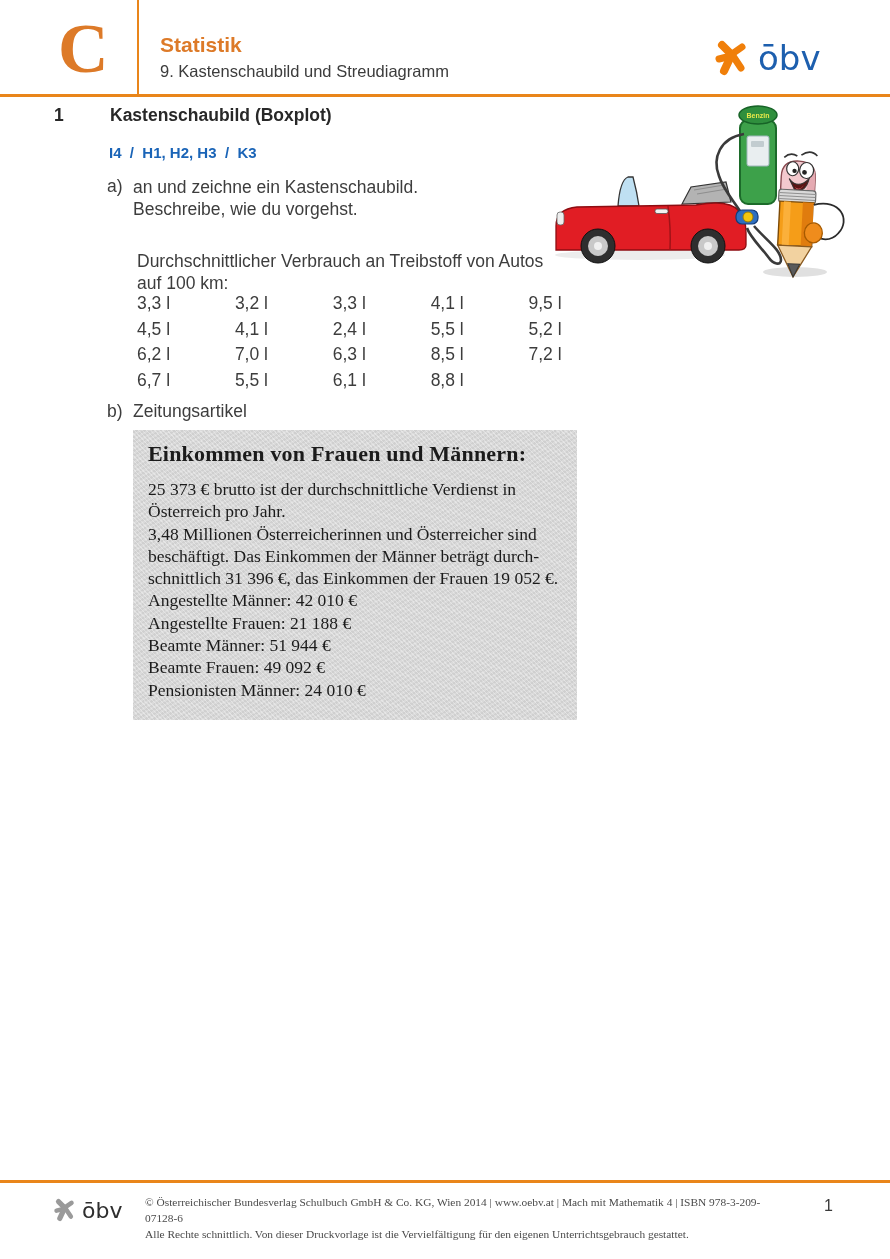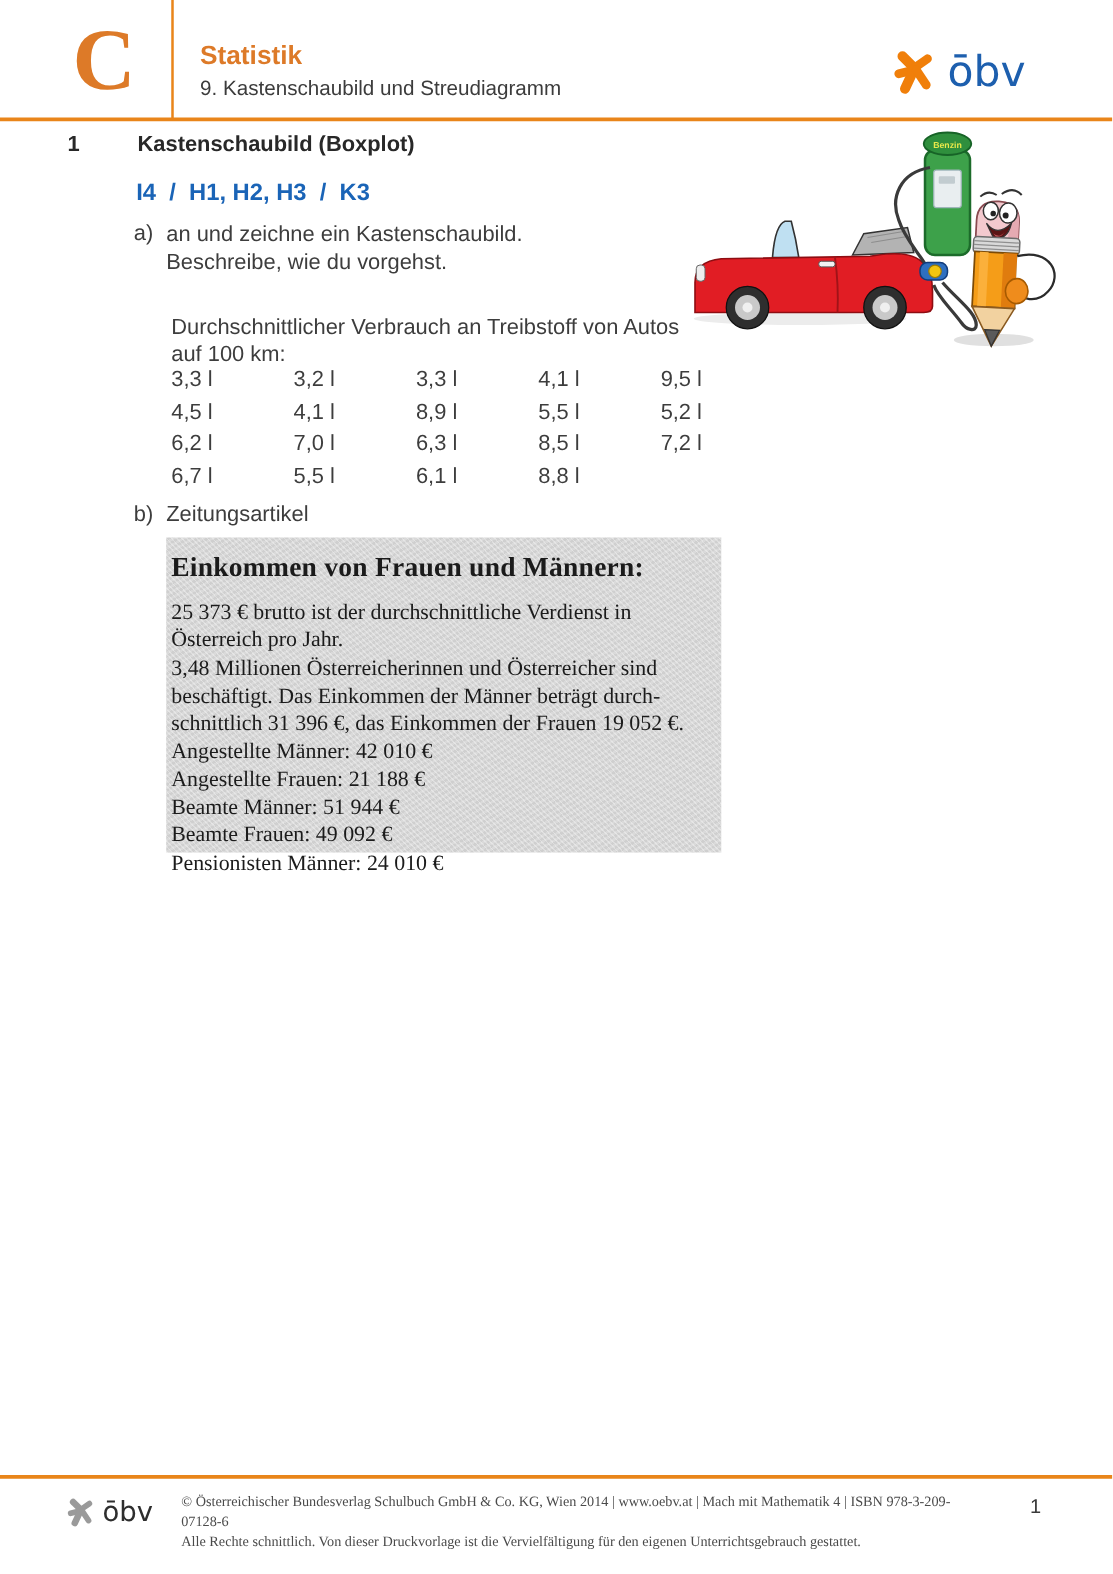--- a/index.html
+++ b/index.html
@@ -29,40 +29,40 @@
     font-family:"DejaVu Sans", sans-serif; font-size:34px; color:#1d5fae;
     letter-spacing:0px; margin-left:6px; line-height:40px;
   }
   .rule-h { position:absolute; left:0; width:890px; height:3px; background:#e9851a; }
   .rule-top { top:94px; }
   .rule-bottom { top:1180px; }
 
   
   .task-number { position:absolute; left:54px; top:105px; font-size:17.5px; font-weight:bold; color:#282828; }
   .task-title  { position:absolute; left:110px; top:105px; font-size:17.5px; font-weight:bold; color:#282828; }
-  .competency  { position:absolute; left:109px; top:144px; font-size:19px; font-weight:bold;
+  .competency  { position:absolute; left:109px; top:144px; font-size:15px; font-weight:bold;
                  color:#1a64b7; white-space:pre; }
   .a-label { position:absolute; left:107px; top:176px; font-size:17.5px; }
   .a-text  { position:absolute; left:133px; top:176px; font-size:17.5px; line-height:22.2px; }
   .data-intro { position:absolute; left:137px; top:250px; font-size:17.5px; line-height:22.2px; }
   .data-table { position:absolute; left:137px; top:293px; font-size:17.5px; }
   .data-row { height:25.5px; }
   .data-cell { display:inline-block; width:93px; }
 
   .b-label { position:absolute; left:107px; top:401px; font-size:17.5px; }
   .b-title { position:absolute; left:133px; top:401px; font-size:17.5px; }
 
   
   .article-box {
-    position:absolute; left:133px; top:430px; width:444px; height:252px;
+    position:absolute; left:133px; top:430px; width:444px; height:290px;
     background-color:#d9d9d9;
     background-image:repeating-linear-gradient(47deg, rgba(255,255,255,0.25) 0 1px, rgba(0,0,0,0.02) 1px 3px),
                      repeating-linear-gradient(-31deg, rgba(255,255,255,0.12) 0 2px, rgba(120,120,120,0.06) 2px 4px);
     font-family:"Liberation Serif", serif; color:#1b1b1b;
-    box-sizing:border-box; padding:11px 14px 0 4px;
+    box-sizing:border-box; padding:11px 14px 0 15px;
   }
   .article-heading { font-size:22px; font-weight:bold; margin-bottom:11px; letter-spacing:0.2px; }
   .article-line { font-size:17.5px; line-height:22.3px; }
 
   
   .footer-logo { position:absolute; left:52px; top:1197px; display:flex; align-items:center; }
   .footer-logo-text { font-family:"DejaVu Sans", sans-serif; font-size:22px; color:#2e2e2e; margin-left:4px; }
   .footer-text {
     position:absolute; left:145px; top:1194px; width:630px;
     font-family:"Liberation Serif", serif; font-size:11.4px; line-height:16px; color:#4a4a4a;
@@ -115,21 +115,21 @@
     <div class="data-row">
       <span class="data-cell">3,3 l</span>
       <span class="data-cell">3,2 l</span>
       <span class="data-cell">3,3 l</span>
       <span class="data-cell">4,1 l</span>
       <span class="data-cell">9,5 l</span>
     </div>
     <div class="data-row">
       <span class="data-cell">4,5 l</span>
       <span class="data-cell">4,1 l</span>
-      <span class="data-cell">8,9 l</span>
+      <span class="data-cell">2,4 l</span>
       <span class="data-cell">5,5 l</span>
       <span class="data-cell">5,2 l</span>
     </div>
     <div class="data-row">
       <span class="data-cell">6,2 l</span>
       <span class="data-cell">7,0 l</span>
       <span class="data-cell">6,3 l</span>
       <span class="data-cell">8,5 l</span>
       <span class="data-cell">7,2 l</span>
     </div>

